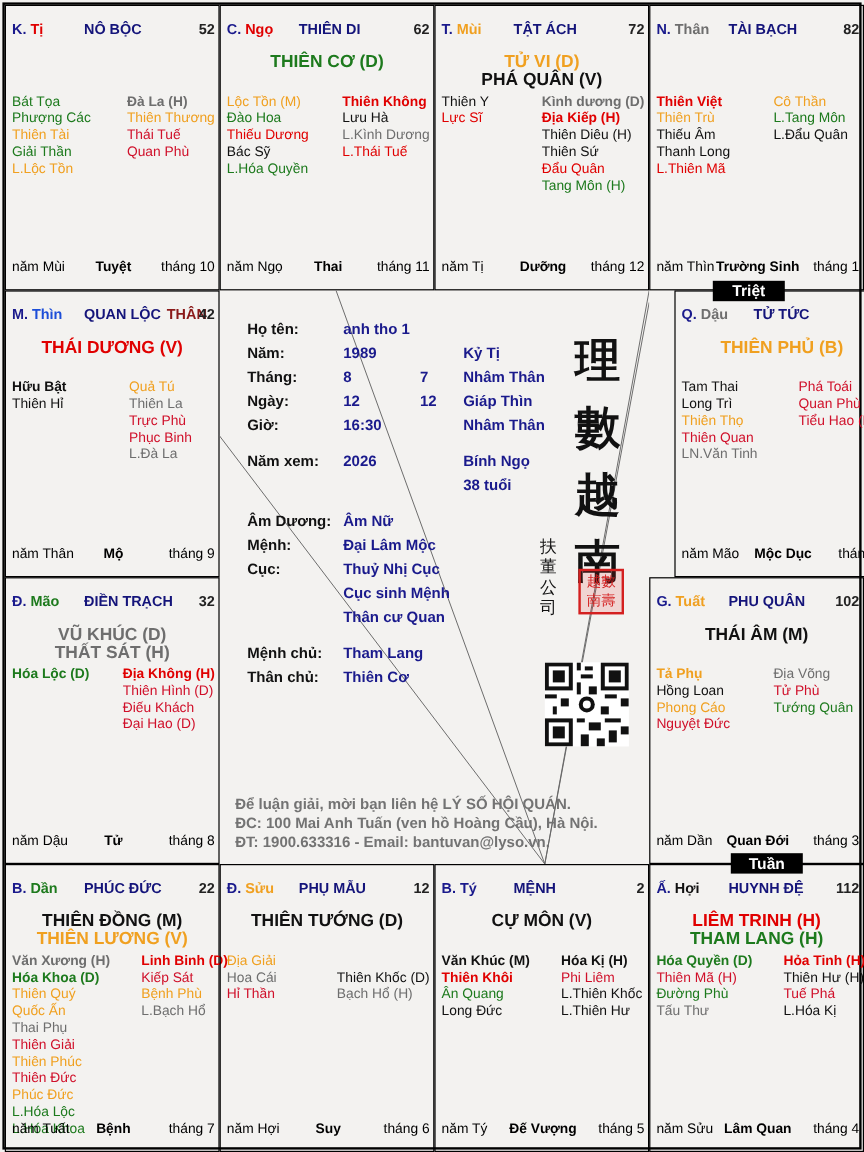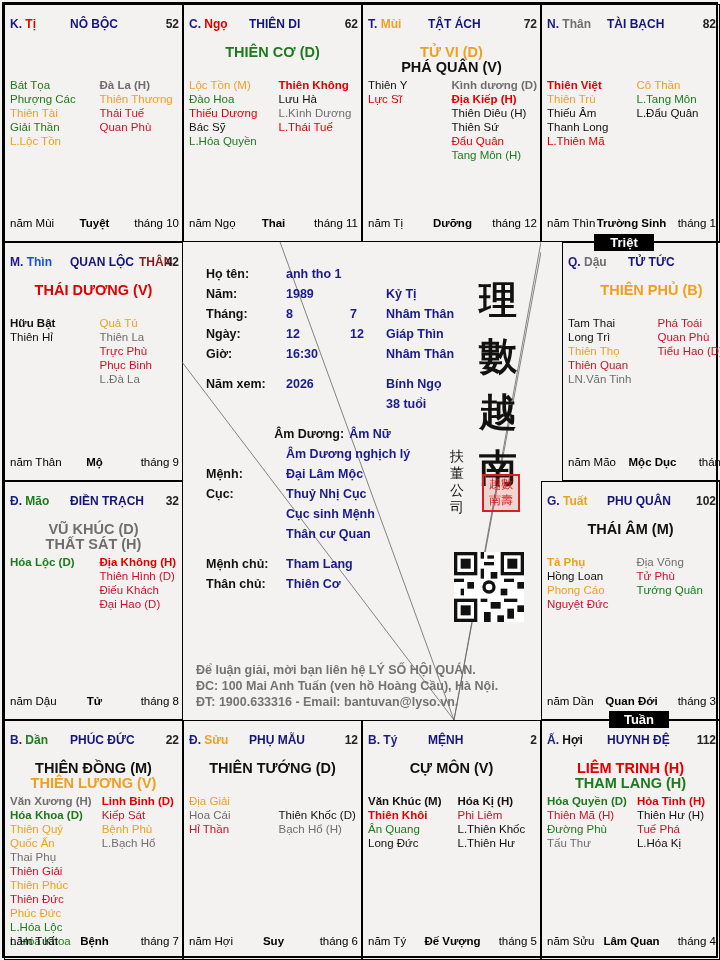--- a/index.html
+++ b/index.html
@@ -8,21 +8,21 @@
   #chart { position: absolute; left: 2px; top: 2px; width: 716px; height: 956px; border: 2px solid #000; background: #f3f2f0; }
   .cell { position: absolute; border: 1px solid #000; background: transparent; }
   .cell-inner { position: absolute; inset: 0; padding: 0 4px; }
   .hdr { position: absolute; top: 12px; left: 5px; right: 3px; height: 16px; font-weight: bold; font-size: 12px; }
   .hdr .chi { position: absolute; left: 0; }
   .hdr .chi .can { color: #1a1a8c; }
   .hdr .cung { position: absolute; left: 60px; color: #14147a; }
   .hdr .than { color: #8b1a1a; margin-left: 5px; }
   .hdr .age { position: absolute; right: 0; color: #222; }
   .main-stars { position: absolute; top: 40px; left: 0; right: 0; text-align: center; font-weight: bold; font-size: 14.5px; line-height: 15px; }
-  .stars { position: absolute; left: 5px; right: 3px; top: 73px; display: flex; }
+  .stars { position: absolute; left: 5px; right: 3px; top: 73px; display: flex; gap: 16px; }
   .col { flex: 1; font-size: 11.5px; line-height: 14px; }
   .col div { white-space: nowrap; }
   .col.right { padding-left: 10px; }
   .b { font-weight: bold; }
   .ftr { position: absolute; bottom: 10px; left: 5px; right: 3px; height: 14px; font-size: 11.5px; }
   .ftr .year { position: absolute; left: 0; }
   .ftr .phase { position: absolute; left: 0; right: 0; text-align: center; font-weight: bold; }
   .ftr .month { position: absolute; right: 0; }
   .tag { position: absolute; background: #000; color: #fff; font-weight: bold; font-size: 13px; width: 60px; height: 17px; text-align: center; line-height: 17px; z-index: 5; }
   #center { position: absolute; left: 178px; top: 238px; width: 359px; height: 478px; }
@@ -429,22 +429,21 @@
 
     <div class="info" style="left:24px; top:22px;">
       <div><span class="lbl" style="width:80px">Họ tên:</span><span>anh tho 1</span></div>
       <div><span class="lbl" style="width:80px">Năm:</span><span style="display:inline-block;width:100px">1989</span><span>Kỷ Tị</span></div>
       <div><span class="lbl" style="width:80px">Tháng:</span><span style="display:inline-block;width:64px">8</span><span style="display:inline-block;width:36px">7</span><span>Nhâm Thân</span></div>
       <div><span class="lbl" style="width:80px">Ngày:</span><span style="display:inline-block;width:64px">12</span><span style="display:inline-block;width:36px">12</span><span>Giáp Thìn</span></div>
       <div><span class="lbl" style="width:80px">Giờ:</span><span style="display:inline-block;width:100px">16:30</span><span>Nhâm Thân</span></div>
       <div style="margin-top:10px;"><span class="lbl" style="width:80px">Năm xem:</span><span style="display:inline-block;width:100px">2026</span><span>Bính Ngọ</span></div>
       <div><span class="lbl" style="width:80px"></span><span style="display:inline-block;width:100px"></span><span>38 tuổi</span></div>
 
-      <div style="margin-top:10px;text-align:center;"><span class="lbl" style="width:80px">Âm Dương:</span><span>Âm Nữ</span></div>
-      <div><span class="lbl" style="width:80px"></span><span>Âm Dương nghịch lý</span></div>
+      <div style="margin-top:10px;"><span class="lbl" style="width:80px">Âm Dương:</span><span>Âm Nữ</span></div>
       <div><span class="lbl" style="width:80px">Mệnh:</span><span>Đại Lâm Mộc</span></div>
       <div><span class="lbl" style="width:80px">Cục:</span><span>Thuỷ Nhị Cục</span></div>
       <div><span class="lbl" style="width:80px"></span><span>Cục sinh Mệnh</span></div>
       <div><span class="lbl" style="width:80px"></span><span>Thân cư Quan</span></div>
       <div style="margin-top:10px;"><span class="lbl" style="width:80px">Mệnh chủ:</span><span>Tham Lang</span></div>
       <div><span class="lbl" style="width:80px">Thân chủ:</span><span>Thiên Cơ</span></div>
     </div>
 
     <div class="calli" style="left:290px; top:30px;">
       <div>理</div>

